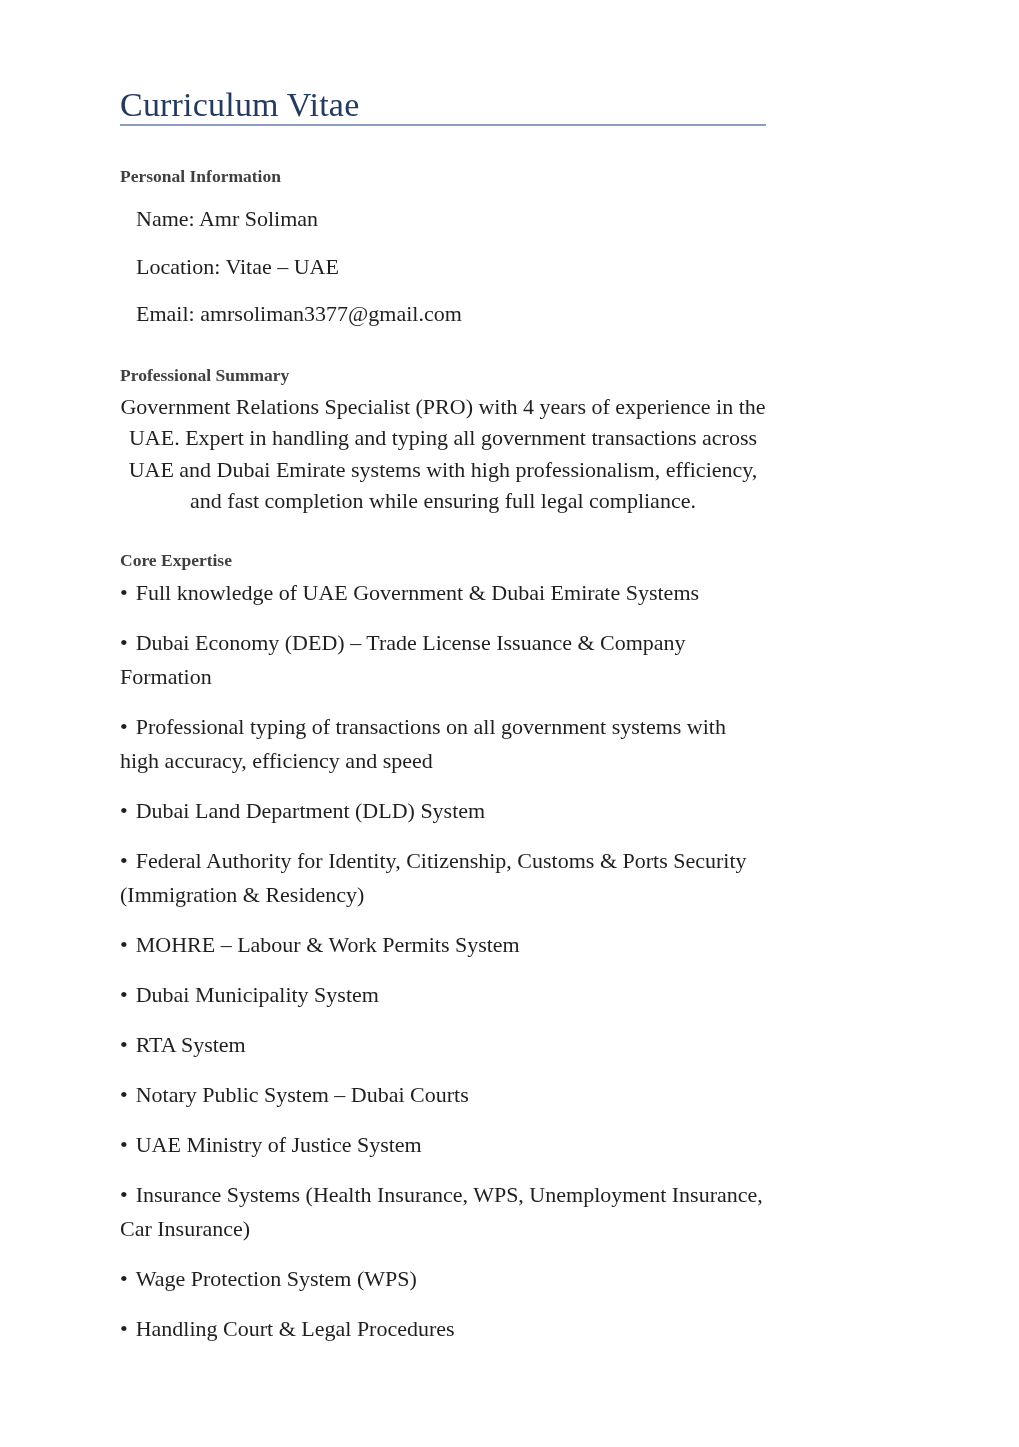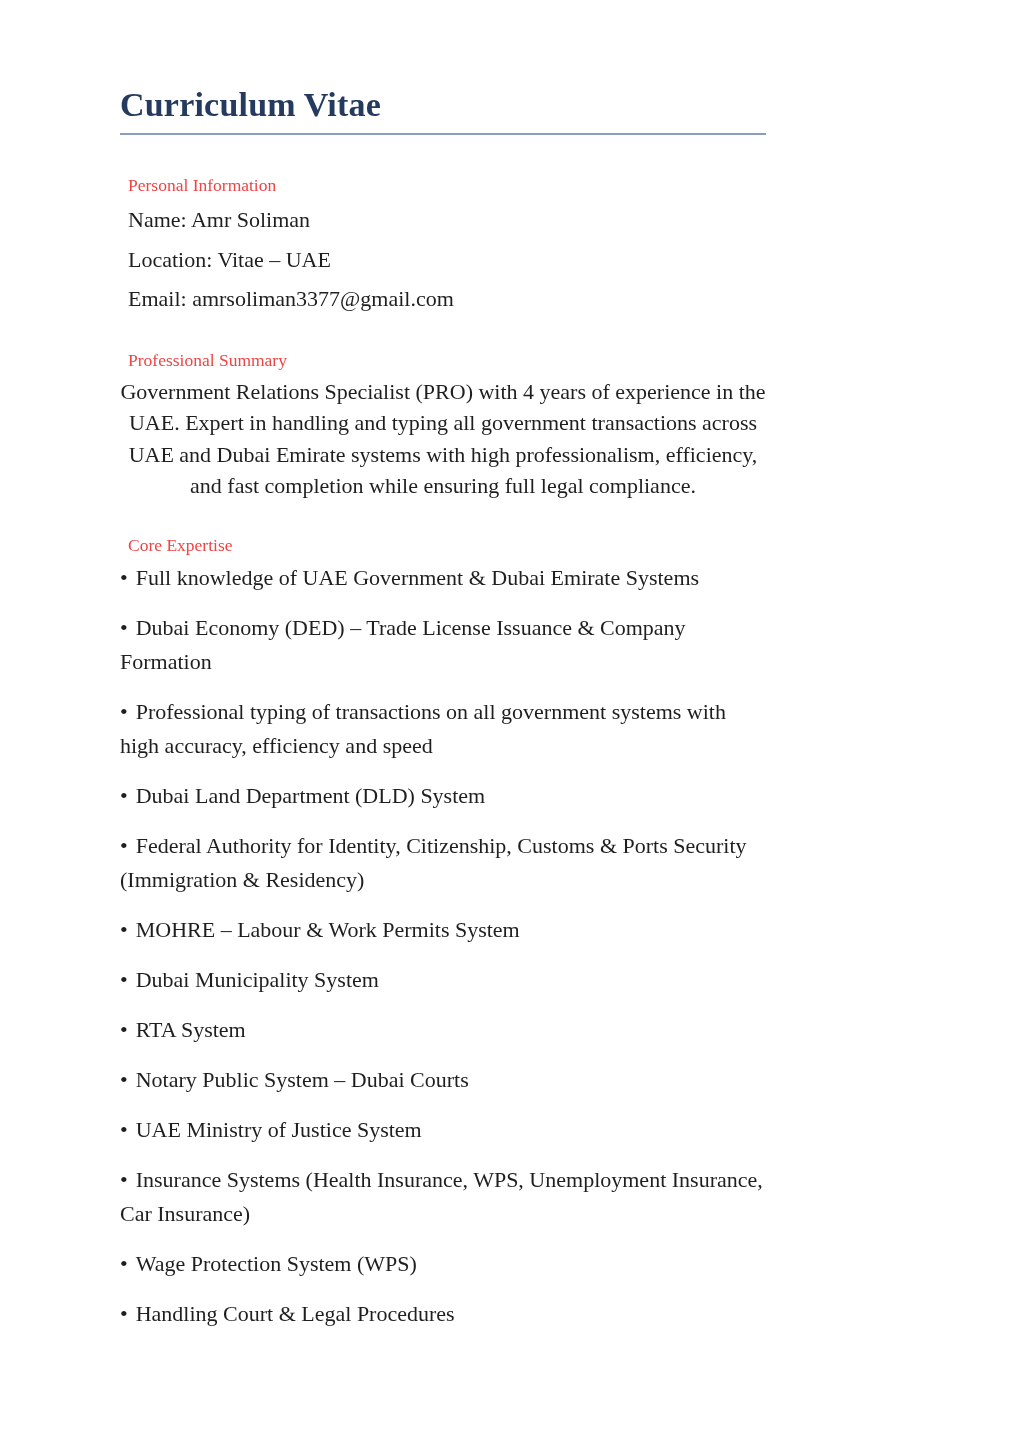--- a/index.html
+++ b/index.html
@@ -14,40 +14,39 @@
     font-family: "Liberation Serif", "DejaVu Serif", serif;
     color: #1f1f1f;
   }
   .page {
     margin-left: 120px;
     width: 646px;
   }
   .doc-title {
     margin: 0;
     padding-top: 86px;
-    padding-bottom: 9px;
     font-size: 34px;
-    font-weight: 700;
+    font-weight: 400;
     line-height: 1.12;
     color: #243a5e;
     border-bottom: 2px solid #8b9dc3;
     letter-spacing: 0.2px;
   }
   .section-heading {
-    margin: 8px;
+    margin: 0;
     font-size: 17.5px;
-    font-weight: 400;
+    font-weight: 700;
     line-height: 21px;
-    color: #ef4444;
+    color: #404040;
   }
   .heading-personal      { margin-top: 40px; margin-bottom: 4px; }
   .heading-summary       { margin-top: 35px; margin-bottom: 5px; }
   .heading-expertise     { margin-top: 33px; margin-bottom: 5px; }
   .body-line {
-    margin: 8px;
+    margin: 16px;
     font-size: 22px;
     line-height: 31.5px;
   }
   .summary-text {
     margin: 0;
     font-size: 22px;
     line-height: 31.5px;
     text-align: center;
   }
   .bullet {

